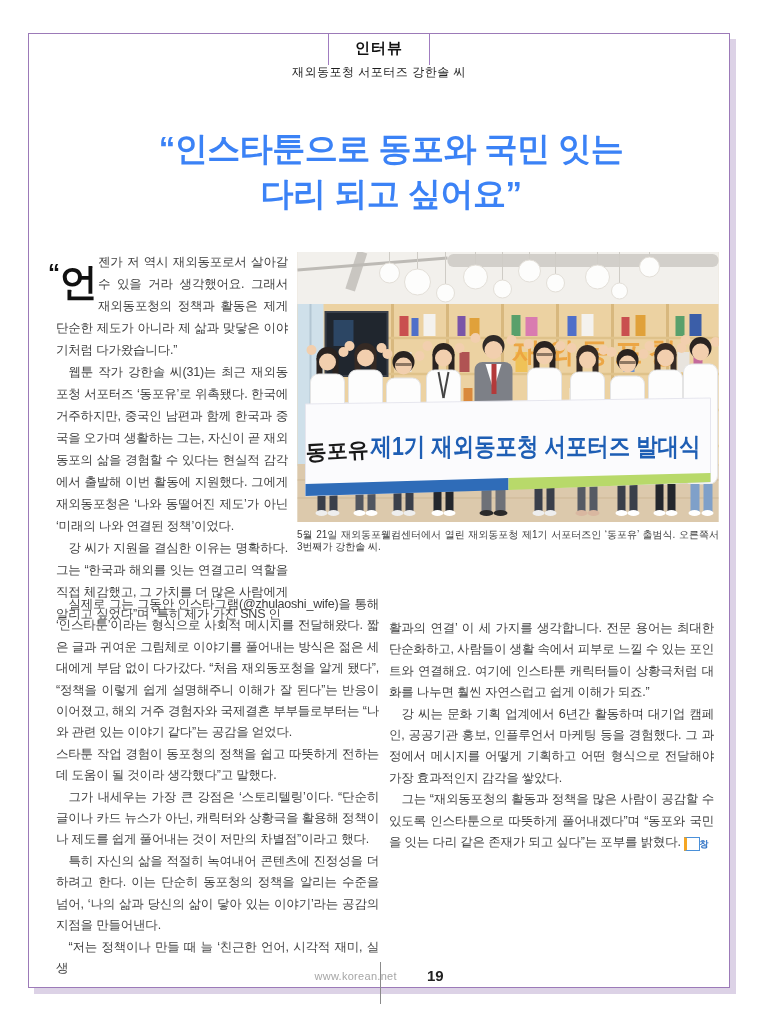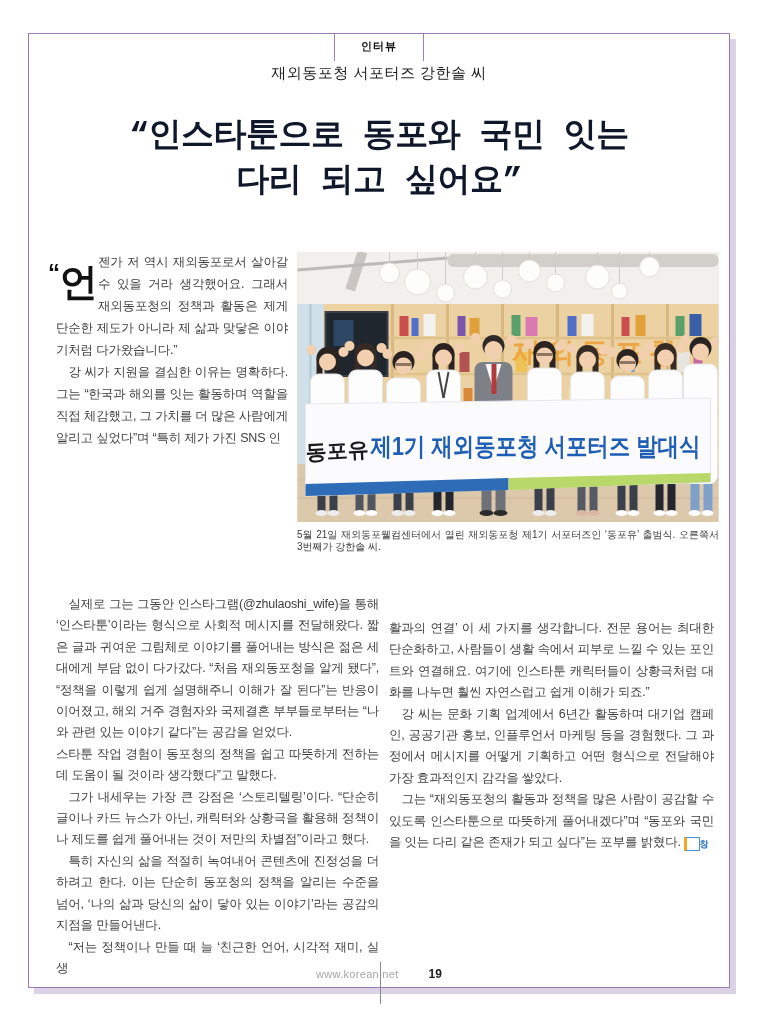--- a/index.html
+++ b/index.html
@@ -3,45 +3,45 @@
 <meta charset="utf-8">
 <style>
   html,body{margin:0;padding:0;background:#ffffff;}
   body{width:762px;height:1020px;position:relative;overflow:hidden;
        font-family:"Liberation Sans",sans-serif;color:#3f3f3f;}
   .page{position:absolute;left:28px;top:33px;width:700px;height:953px;
         background:#fff;border:1.5px solid #9c7ab8;
         box-shadow:6px 6px 0 0 #dcd2e6;}
   .tab{position:absolute;top:0;left:50%;transform:translateX(-50%);
        padding:5px 26px 7px;border-left:1.5px solid #a07cc0;border-right:1.5px solid #a07cc0;
-       font-size:11px;font-weight:bold;color:#111;letter-spacing:1px;white-space:nowrap;}
+       font-size:15px;font-weight:bold;color:#111;letter-spacing:1px;white-space:nowrap;}
   .subtitle{position:absolute;top:30px;left:0;width:100%;text-align:center;
-       font-size:15px;color:#1c1c1c;letter-spacing:0.5px;}
-  .title{position:absolute;top:80px;left:0;width:100%;margin:0;text-align:center;
-       font-family:Liberation Mono, monospace;font-weight:700;font-size:33px;line-height:45px;
-       color:#0f172a;letter-spacing:-0.5px;}
+       font-size:12px;color:#1c1c1c;letter-spacing:0.5px;}
+  .title{position:absolute;top:80px;left:0;width:100%;margin:12px;text-align:center;
+       font-family:Liberation Sans, sans-serif;font-weight:700;font-size:33px;line-height:45px;
+       color:#3b82f6;letter-spacing:-0.5px;}
   .col{position:absolute;text-align:justify;word-break:break-all;}
   .col p{margin:0;}
   .col-a{left:27px;top:217px;width:232px;font-size:12.5px;line-height:22px;letter-spacing:-0.2px;}
   .col-b{left:27px;top:560px;width:323px;font-size:12.5px;line-height:21.4px;letter-spacing:-0.2px;}
   .col-c{left:360px;top:584px;width:325px;font-size:12.5px;line-height:21.4px;letter-spacing:-0.2px;}
   .indent{text-indent:1em;}
   .dropcap{float:left;width:46px;margin:2px 4px 0 -8px;line-height:40px;white-space:nowrap;}
   .dq{font-size:24px;font-weight:800;color:#111;vertical-align:14px;}
   .dch{font-size:38px;font-weight:800;color:#111;}
   .photo-block{position:absolute;left:268px;top:218px;width:422px;margin:0;}
   .photo-block svg{display:block;width:422px;height:270px;background:#efe9df;}
   .caption{margin-top:7px;font-size:10px;line-height:12px;color:#3a3a3a;text-align:justify;word-break:break-all;}
   .endmark{display:inline-block;width:12px;height:12px;line-height:12px;text-align:center;
        font-size:9px;font-weight:bold;color:#2a6fc4;background:#fff;
        border:1px solid #4a90d9;border-left:3px solid #f5a623;vertical-align:-1px;}
   .footer{position:absolute;top:933px;left:0;width:100%;display:flex;justify-content:center;
        align-items:center;gap:30px;}
   .site{font-size:11px;color:#a6a6a6;letter-spacing:0.3px;}
-  .pageno{font-size:12px;font-weight:bold;color:#222;}
+  .pageno{font-size:15px;font-weight:bold;color:#222;}
   .footer-divider{position:absolute;top:928px;left:351px;width:1px;height:42px;background:#8a8a8a;}
 </style>
 </head>
 <body>
 
 <div class="page">
 
   <div class="tab">
     <span>인터뷰</span>
   </div>
@@ -50,21 +50,22 @@
 
   <h1 class="title">
     <span>“인스타툰으로 동포와 국민 잇는</span><br>
     <span>다리 되고 싶어요”</span>
   </h1>
 
   <div class="col col-a">
     <p class="para">
       <span class="dropcap"><span class="dq">“</span><span class="dch">언</span></span><span>젠가 저 역시 재외동포로서 살아갈 수 있을 거라 생각했어요. 그래서 재외동포청의 정책과 활동은 제게 단순한 제도가 아니라 제 삶과 맞닿은 이야기처럼 다가왔습니다.”</span>
     </p>
-    <p class="para indent">강 씨가 지원을 결심한 이유는 명확하다. 그는 “한국과 해외를 잇는 활동하며 역할을 직접 체감했고, 그 가치를 더 많은 사람에게 알리고 싶었다”며 “특히 제가 가진 SNS 인</p>
+    <p class="para indent">웹툰 작가 강한솔 씨(31)는 최근 재외동포청 서포터즈 ‘동포유’로 위촉됐다. 한국에 거주하지만, 중국인 남편과 함께 한국과 중국을 오가며 생활하는 그는, 자신이 곧 재외동포의 삶을 경험할 수 있다는 현실적 감각에서 출발해 이번 활동에 지원했다. 그에게 재외동포청은 ‘나와 동떨어진 제도’가 아닌 ‘미래의 나와 연결된 정책’이었다.</p>
+    <p class="para indent">강 씨가 지원을 결심한 이유는 명확하다. 그는 “한국과 해외를 잇는 연결고리 역할을 직접 체감했고, 그 가치를 더 많은 사람에게 알리고 싶었다”며 “특히 제가 가진 SNS 인</p>
   </div>
 
   <figure class="photo-block">
     <svg viewBox="0 0 421 270" aria-hidden="true">
 
       <rect x="0" y="0" width="421" height="56" fill="#f2f0ec"></rect>
       <rect x="150" y="2" width="271" height="13" rx="6" fill="#d2cfca"></rect>
       <rect x="60" y="0" width="10" height="40" fill="#c9c6c1" transform="rotate(18 65 0)"></rect>
       <line x1="0" y1="18" x2="150" y2="6" stroke="#bdbab5" stroke-width="3"></line>
 

